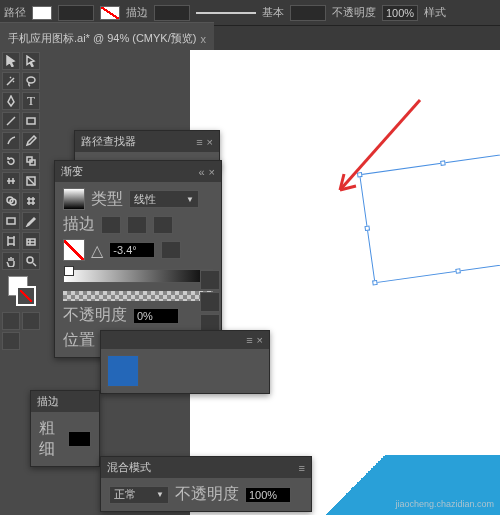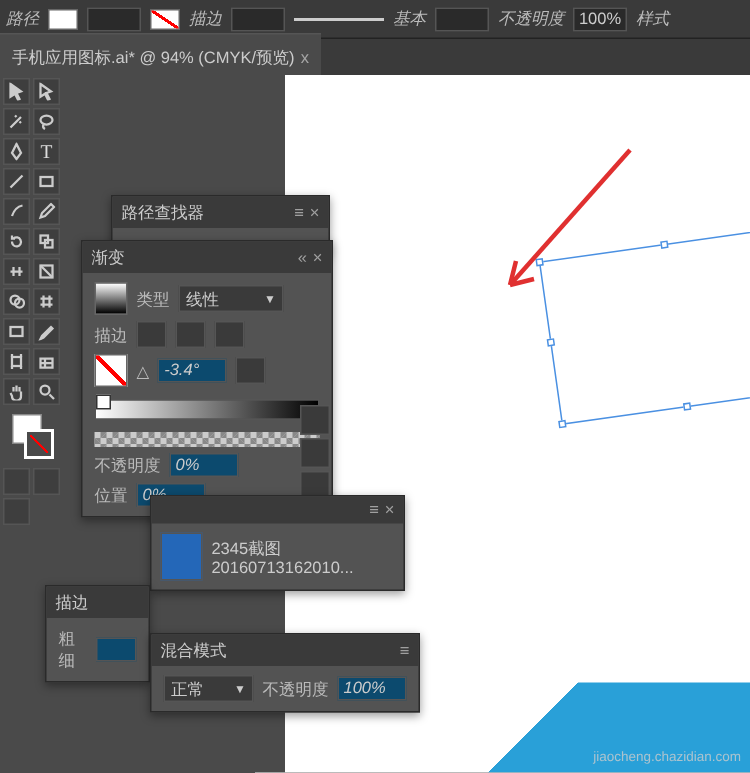--- a/index.html
+++ b/index.html
@@ -1,18 +1,18 @@
 <!DOCTYPE html>
 <html><head>
 <meta charset="utf-8">
 <style>
 *{margin:0;padding:0;box-sizing:border-box;font-family:"Microsoft YaHei",sans-serif;font-size:11px;color:#ccc;}
 body{background:#4a4a4a;width:500px;height:515px;overflow:hidden;position:relative;}
 .topbar{height:26px;background:#3a3a3a;border-bottom:1px solid #222;display:flex;align-items:center;padding:0 4px;gap:6px;}
-.topbar .lbl{color:#bbb;font-style:italic;}
+.topbar .lbl{color:#bbb;}
 .swatch{width:20px;height:14px;border:1px solid #666;}
 .swatch.white{background:#fff;}
 .swatch.none{background:#fff;position:relative;}
 .swatch.none::after{content:"";position:absolute;left:0;top:0;right:0;bottom:0;background:linear-gradient(to top right,transparent 45%,red 45%,red 55%,transparent 55%);}
 .dd{width:36px;height:16px;background:#2a2a2a;border:1px solid #555;}
 .strokeline{width:60px;height:8px;display:flex;align-items:center;}
 .strokeline::before{content:"";flex:1;height:2px;background:#ccc;}
 .pct{width:36px;height:16px;background:#2a2a2a;border:1px solid #555;text-align:center;line-height:14px;}
 .tabrow{height:24px;background:#3a3a3a;display:flex;align-items:center;}
 .tab{background:#4a4a4a;padding:8px 8px;border-top:1px solid #555;color:#ddd;display:flex;align-items:center;gap:4px;}
@@ -24,25 +24,25 @@
 .fillstroke .fill{position:absolute;width:20px;height:20px;background:#fff;border:1px solid #888;}
 .fillstroke .stroke{position:absolute;right:0;bottom:0;width:20px;height:20px;background:#4a4a4a;border:2px solid #fff;}
 .fillstroke .stroke::after{content:"";position:absolute;inset:2px;background:linear-gradient(to top right,transparent 45%,red 45%,red 55%,transparent 55%);}
 .canvas{position:absolute;left:190px;top:50px;right:0;bottom:0;background:#fff;}
 .panel{position:absolute;background:#535353;border:1px solid #2a2a2a;box-shadow:0 2px 6px rgba(0,0,0,.4);}
 .panel .hdr{background:#3a3a3a;padding:3px 6px;display:flex;justify-content:space-between;align-items:center;font-size:10px;}
 .phdr-icons{display:flex;gap:4px;opacity:.7;}
 .phdr-icons span{cursor:default;}
 .panel .body{padding:6px 8px;display:flex;flex-direction:column;gap:4px;}
 .row{display:flex;align-items:center;gap:6px;}
-.row .lab{color:#bbb;font-size:11px;}
+.row .lab{color:#bbb;font-size:16px;}
 .select{height:18px;background:#3a3a3a;border:1px solid #555;padding:0 4px;display:flex;align-items:center;justify-content:space-between;width:70px;}
 .select .tri{font-size:8px;}
 .minibtn{width:20px;height:18px;background:#3a3a3a;border:1px solid #555;}
-.numin{width:46px;height:16px;background:#0c4a6e;border:1px solid #555;padding:0 3px;line-height:14px;font-style:italic;}
+.numin{width:46px;height:16px;background:#000000;border:1px solid #555;padding:0 3px;line-height:14px;}
 .gradbar{height:14px;background:linear-gradient(to right,#fff,#000);border:1px solid #555;position:relative;margin:4px 0;}
 .gradbar::before{content:"";position:absolute;left:0;top:-4px;width:8px;height:8px;background:#fff;border:1px solid #333;}
 .gradbar::after{content:"";position:absolute;right:0;bottom:-4px;width:8px;height:8px;background:#000;border:1px solid #aaa;}
 .checker{background-image:linear-gradient(45deg,#888 25%,transparent 25%),linear-gradient(-45deg,#888 25%,transparent 25%),linear-gradient(45deg,transparent 75%,#888 75%),linear-gradient(-45deg,transparent 75%,#888 75%);background-size:8px 8px;background-position:0 0,0 4px,4px -4px,-4px 0;background-color:#ccc;}
 .thumb{width:32px;height:32px;background:#2467b8;border:1px solid #555;}
 .links-list{padding:4px;}
 .links-list .item{display:flex;align-items:center;gap:6px;padding:2px;}
 .arrow{position:absolute;left:320px;top:90px;}
 .arrow svg{stroke:#e03030;stroke-width:3;fill:none;}
 .watermark{position:absolute;right:0;bottom:0;width:190px;height:60px;background:linear-gradient(135deg,transparent 30%,#29a0d8 30%);display:flex;align-items:flex-end;justify-content:flex-end;padding:6px;color:#fff;font-size:12px;}
@@ -282,38 +282,37 @@
   <div class="hdr">
     <span></span>
     <div class="phdr-icons">
         <span>≡</span>
         <span>×</span>
       </div>
   </div>
   <div class="links-list">
     <div class="item">
       <div class="thumb"></div>
-      <span>2345截图20160713162010...</span>
     </div>
   </div>
 </div>
 
 <div class="panel" style="left:30px;top:390px;width:70px;">
   <div class="hdr">
     <span>描边</span>
   </div>
   <div class="body">
     <div class="row">
       <span class="lab">粗细</span>
       <div class="numin" style="width:30px;"></div>
     </div>
   </div>
 </div>
 
-<div class="panel" style="left:100px;top:422px;width:180px;">
+<div class="panel" style="left:100px;top:456px;width:212px;">
   <div class="hdr">
     <span>混合模式</span>
     <div class="phdr-icons">
         <span>≡</span>
       </div>
   </div>
   <div class="body">
     <div class="row">
       <div class="select" style="width:60px;">
           <span>正常</span>

